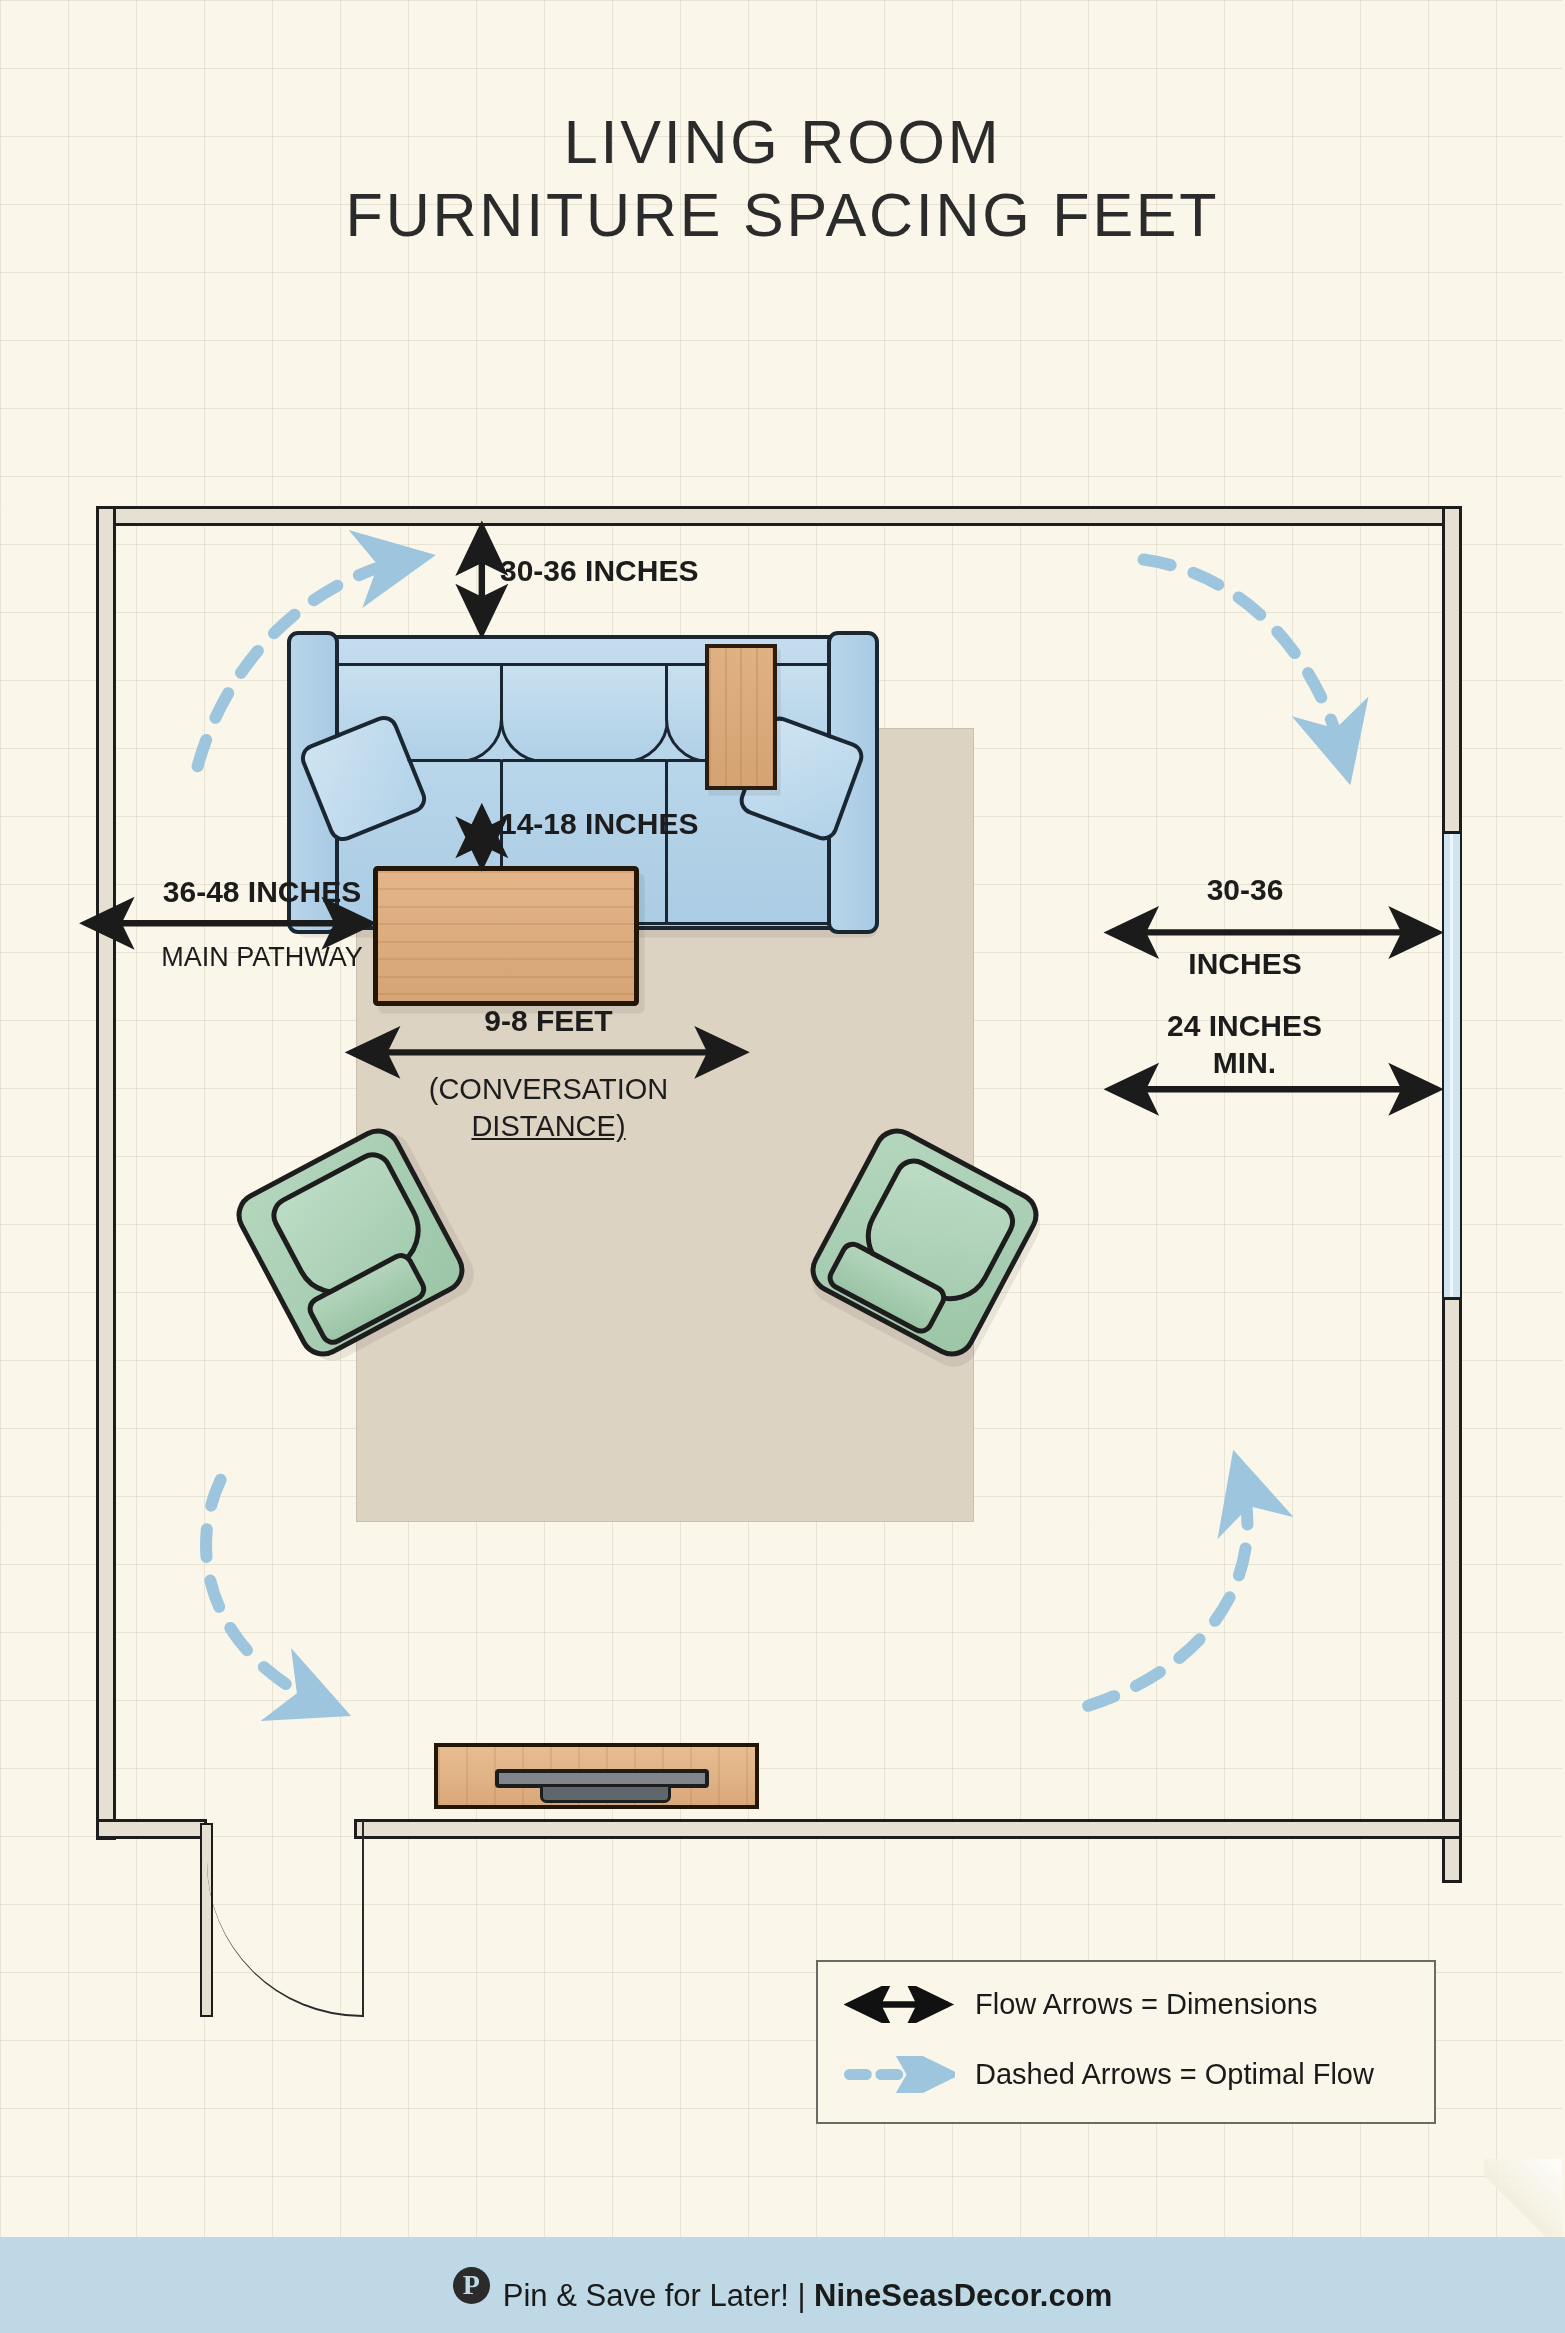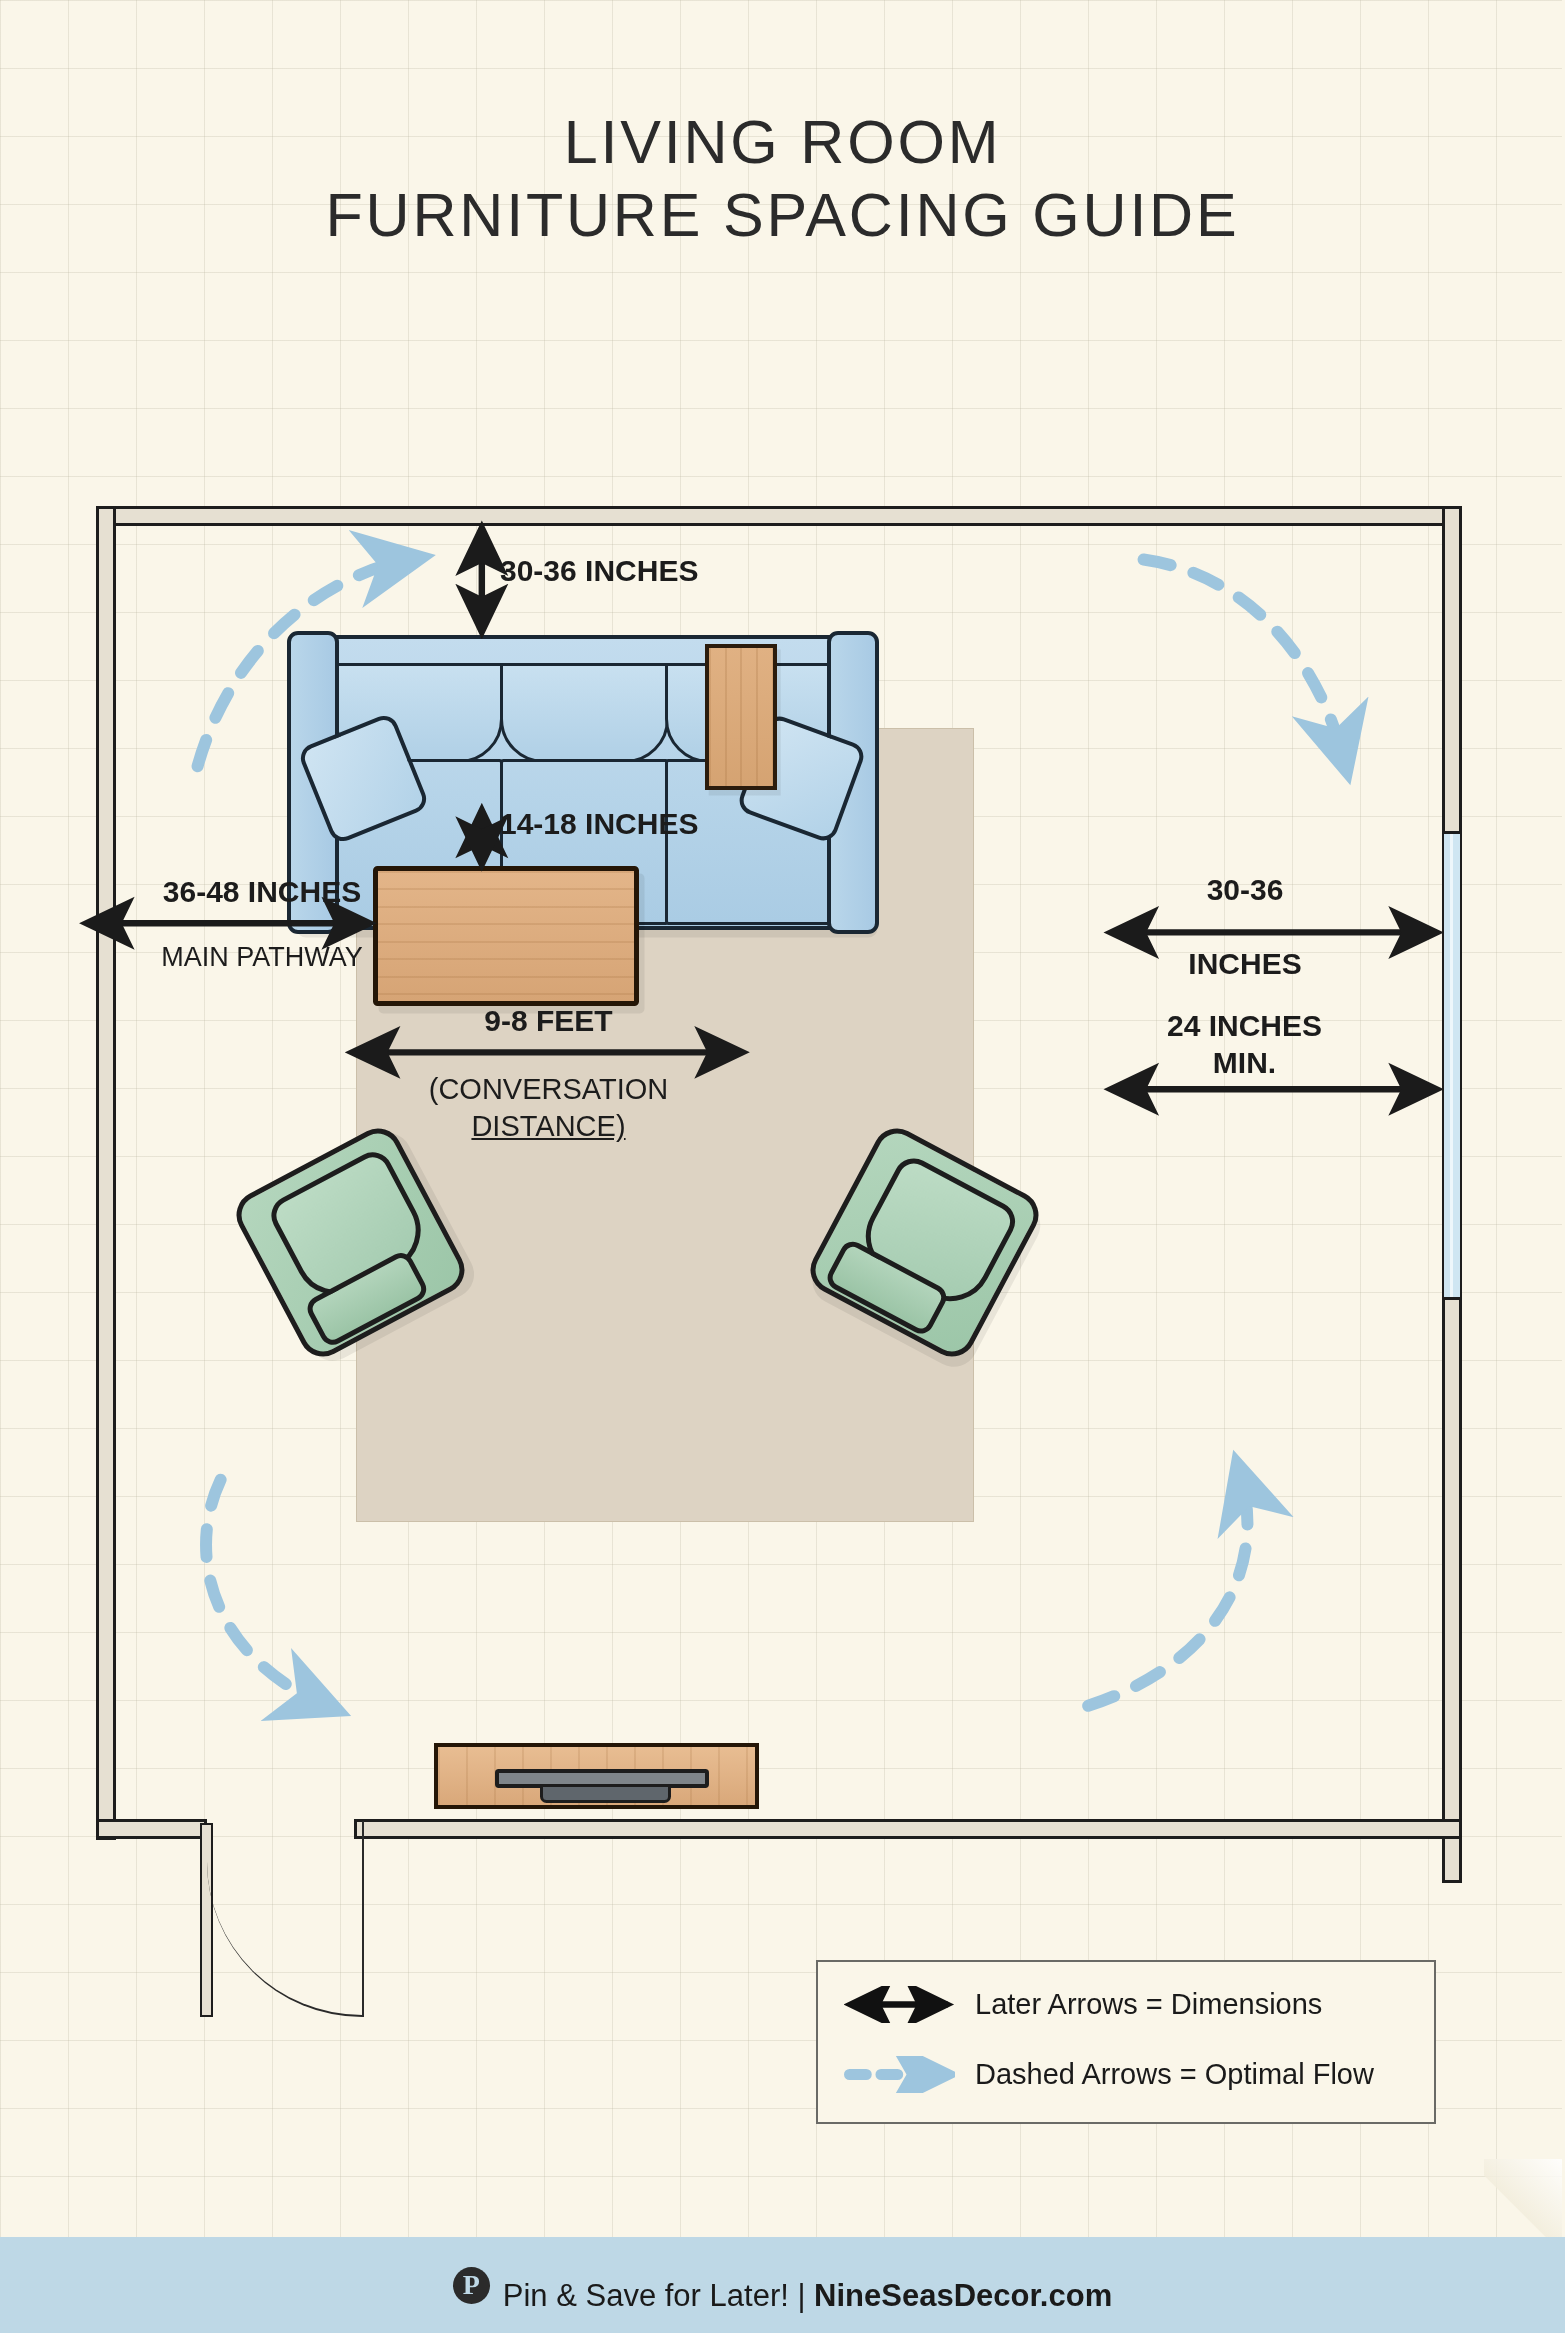--- a/index.html
+++ b/index.html
@@ -203,21 +203,21 @@
     opacity:.85;
   }
 </style>
 </head>
 <body>
 
 <div id="page">
 
   <div id="header">
     <div class="title-l1">LIVING ROOM</div>
-    <div class="title-l2">FURNITURE SPACING GUIDE</div>
+    <div class="title-l2">FURNITURE SPACING FEET</div>
   </div>
 
   <div id="plan">
 
     <div class="wall" id="wall-top"></div>
     <div class="wall" id="wall-left"></div>
     <div class="wall" id="wall-right"></div>
     <div class="wall" id="wall-bottom-a"></div>
     <div class="wall" id="wall-bottom-b"></div>
 
@@ -319,21 +319,21 @@
         <defs>
           <marker id="lgS" markerWidth="8" markerHeight="8" refX="6.6" refY="4" orient="auto">
             <path d="M0,0.3 L7.6,4 L0,7.7 L1.8,4 Z" fill="#111"></path>
           </marker>
           <marker id="lgSs" markerWidth="8" markerHeight="8" refX="1.2" refY="4" orient="auto">
             <path d="M7.6,0.3 L0,4 L7.6,7.7 L5.8,4 Z" fill="#111"></path>
           </marker>
         </defs>
         <line x1="8" y1="20" x2="112" y2="20" stroke="#111" stroke-width="7" marker-start="url(#lgSs)" marker-end="url(#lgS)"></line>
       </svg>
-      <span class="legend-text">Later Arrows = Dimensions</span>
+      <span class="legend-text">Flow Arrows = Dimensions</span>
     </div>
 
     <div class="legend-row" id="legend-row-2">
       <svg width="111" height="37" viewBox="0 0 120 40">
         <defs>
           <marker id="lgD" markerWidth="7" markerHeight="7" refX="4.6" refY="3.5" orient="auto">
             <path d="M0,0.2 L6.8,3.5 L0,6.8 L1.9,3.5 Z" fill="#9dc5de"></path>
           </marker>
         </defs>
         <line x1="6" y1="20" x2="100" y2="20" stroke="#9dc5de" stroke-width="12" stroke-linecap="round" stroke-dasharray="18 16" marker-end="url(#lgD)"></line>

